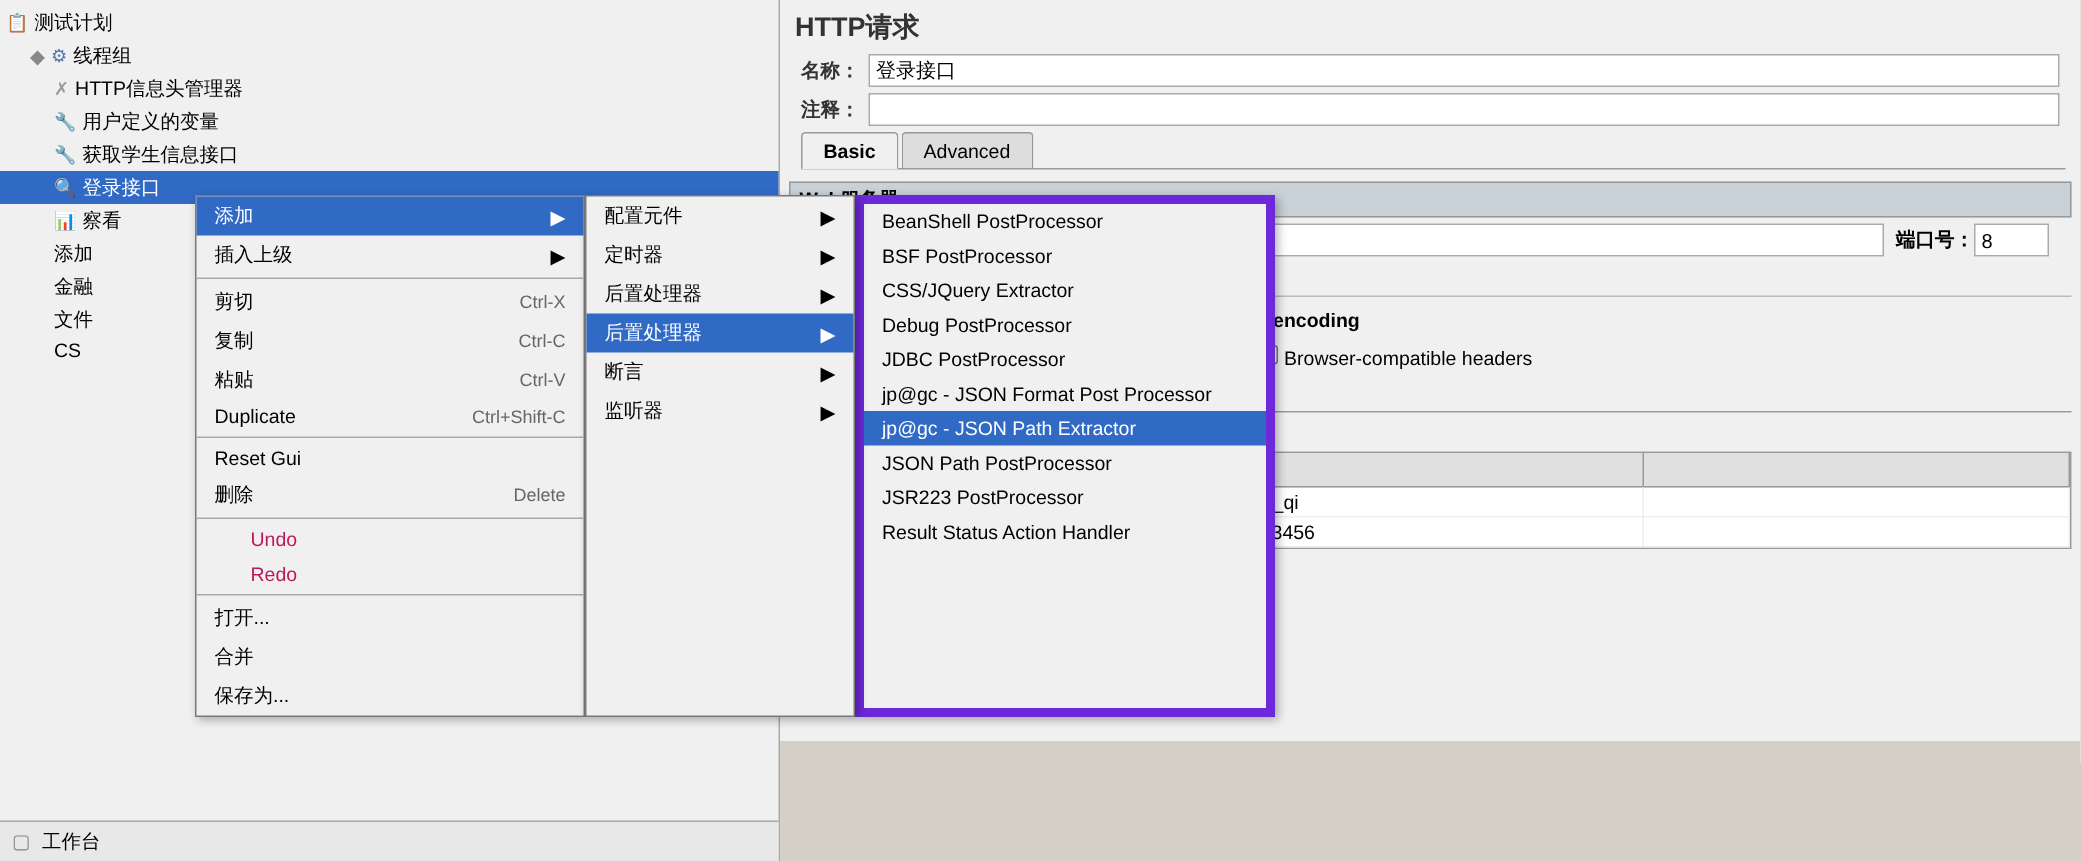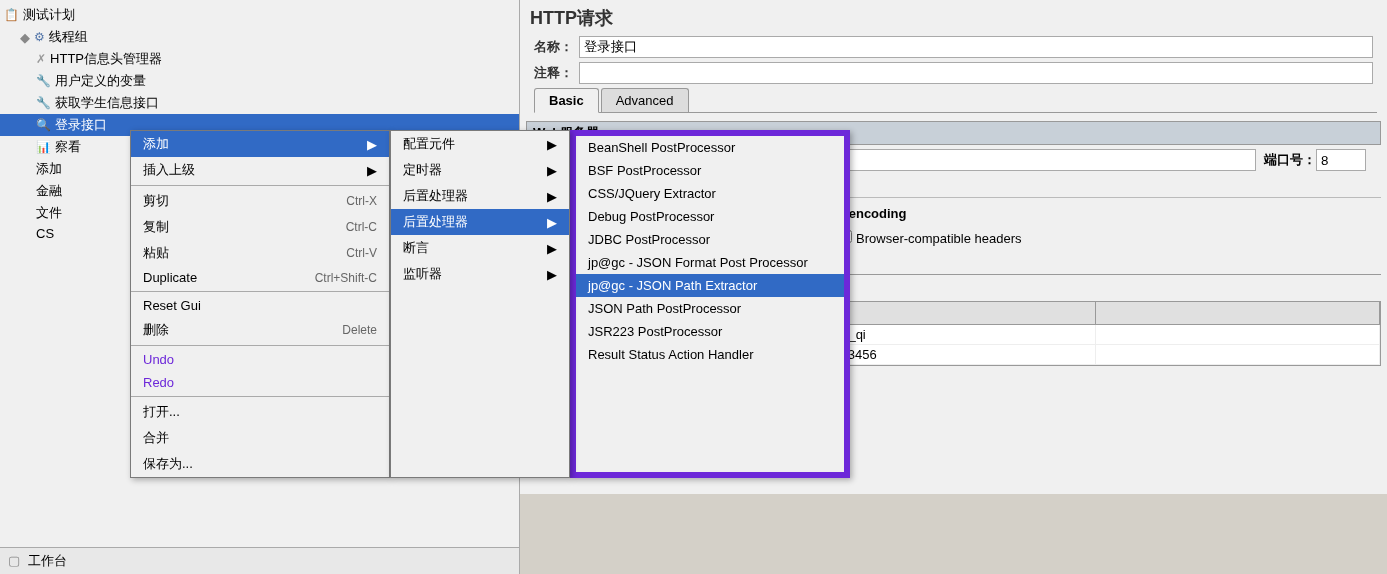--- a/index.html
+++ b/index.html
@@ -63,22 +63,23 @@
       justify-content: space-between;
       padding: 4px 12px;
       cursor: pointer;
       position: relative;
     }
     .menu-item:hover, .menu-item.active {
       background: #316ac5;
       color: white;
     }
     .menu-item.disabled {
-      color: #6d28d9;
+      color: #be185d;
       cursor: default;
+      margin-left: 24px;
     }
     .menu-separator {
       height: 1px;
       background: #aaa;
       margin: 2px 0;
     }
     .menu-item-label { flex: 1; }
     .menu-item-shortcut { color: #666; font-size: 12px; margin-left: 20px; }
     .menu-item-arrow { margin-left: 8px; }
 

